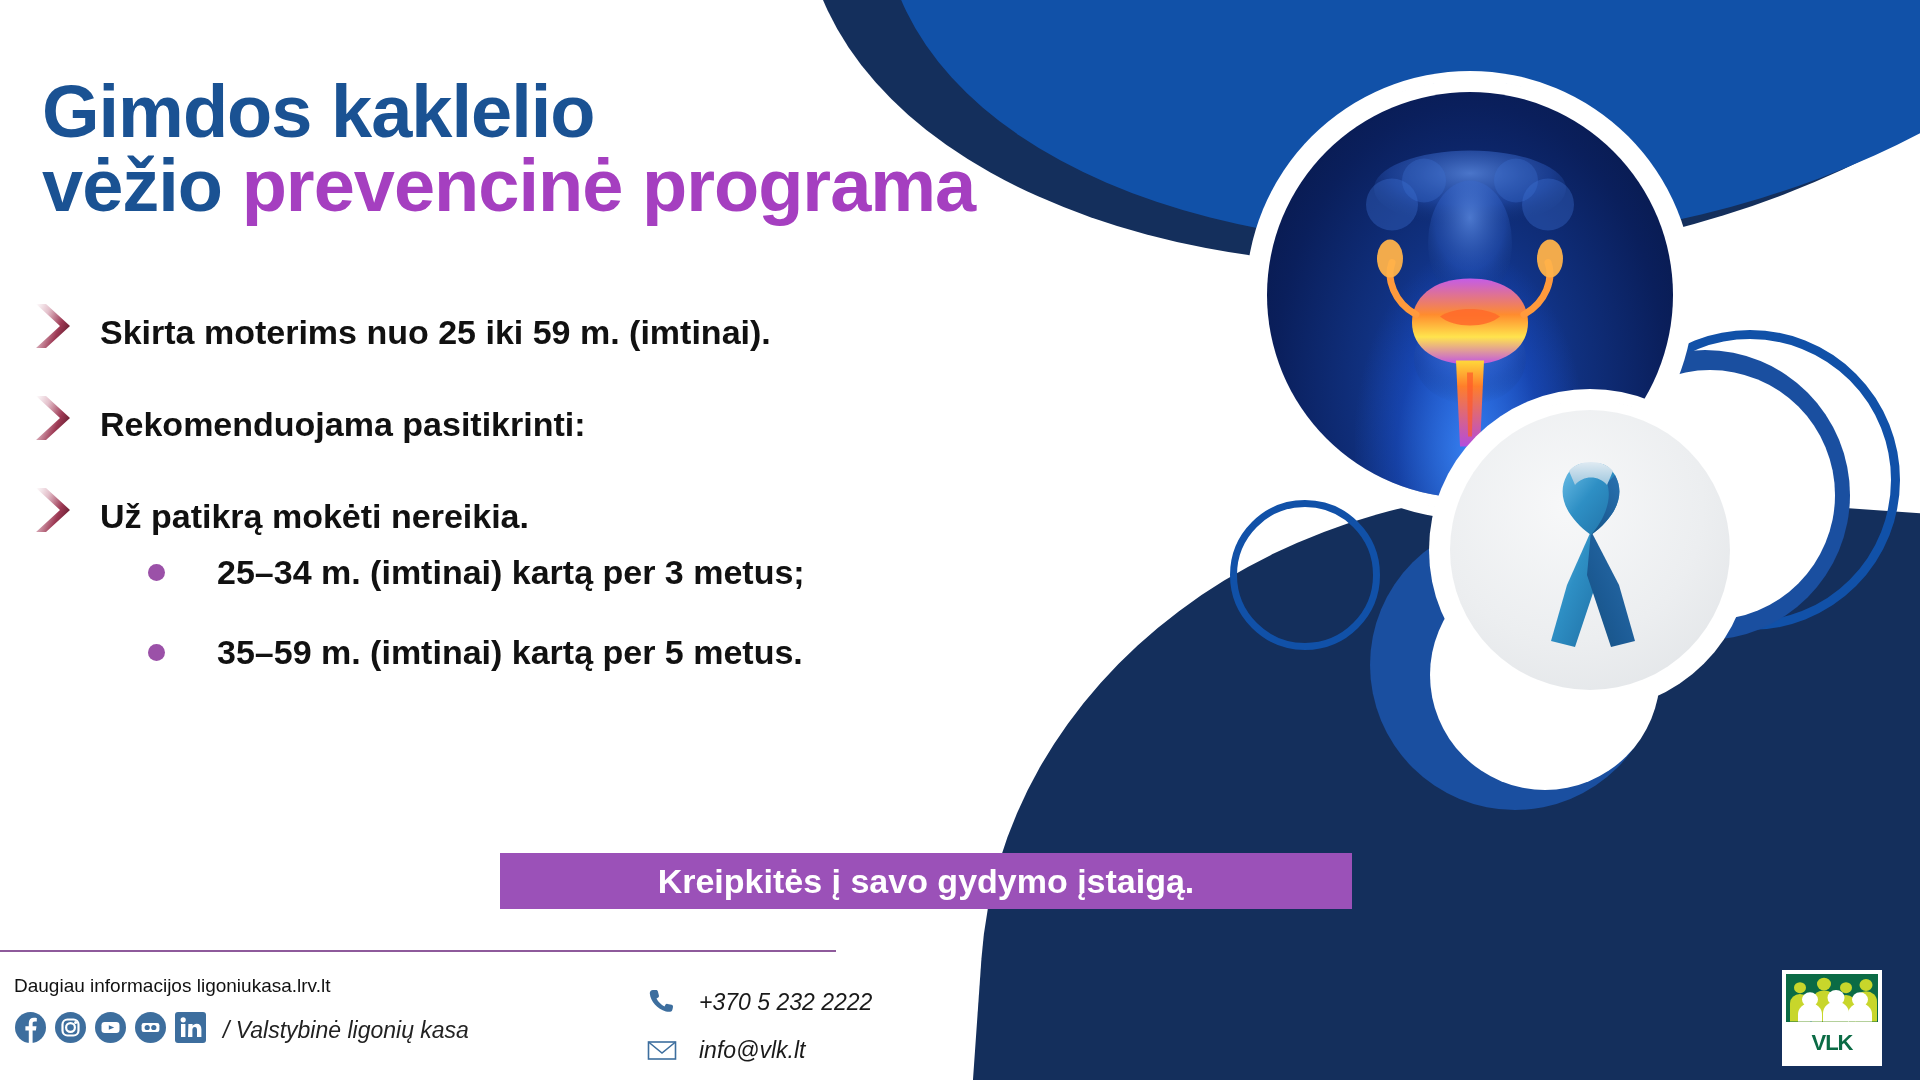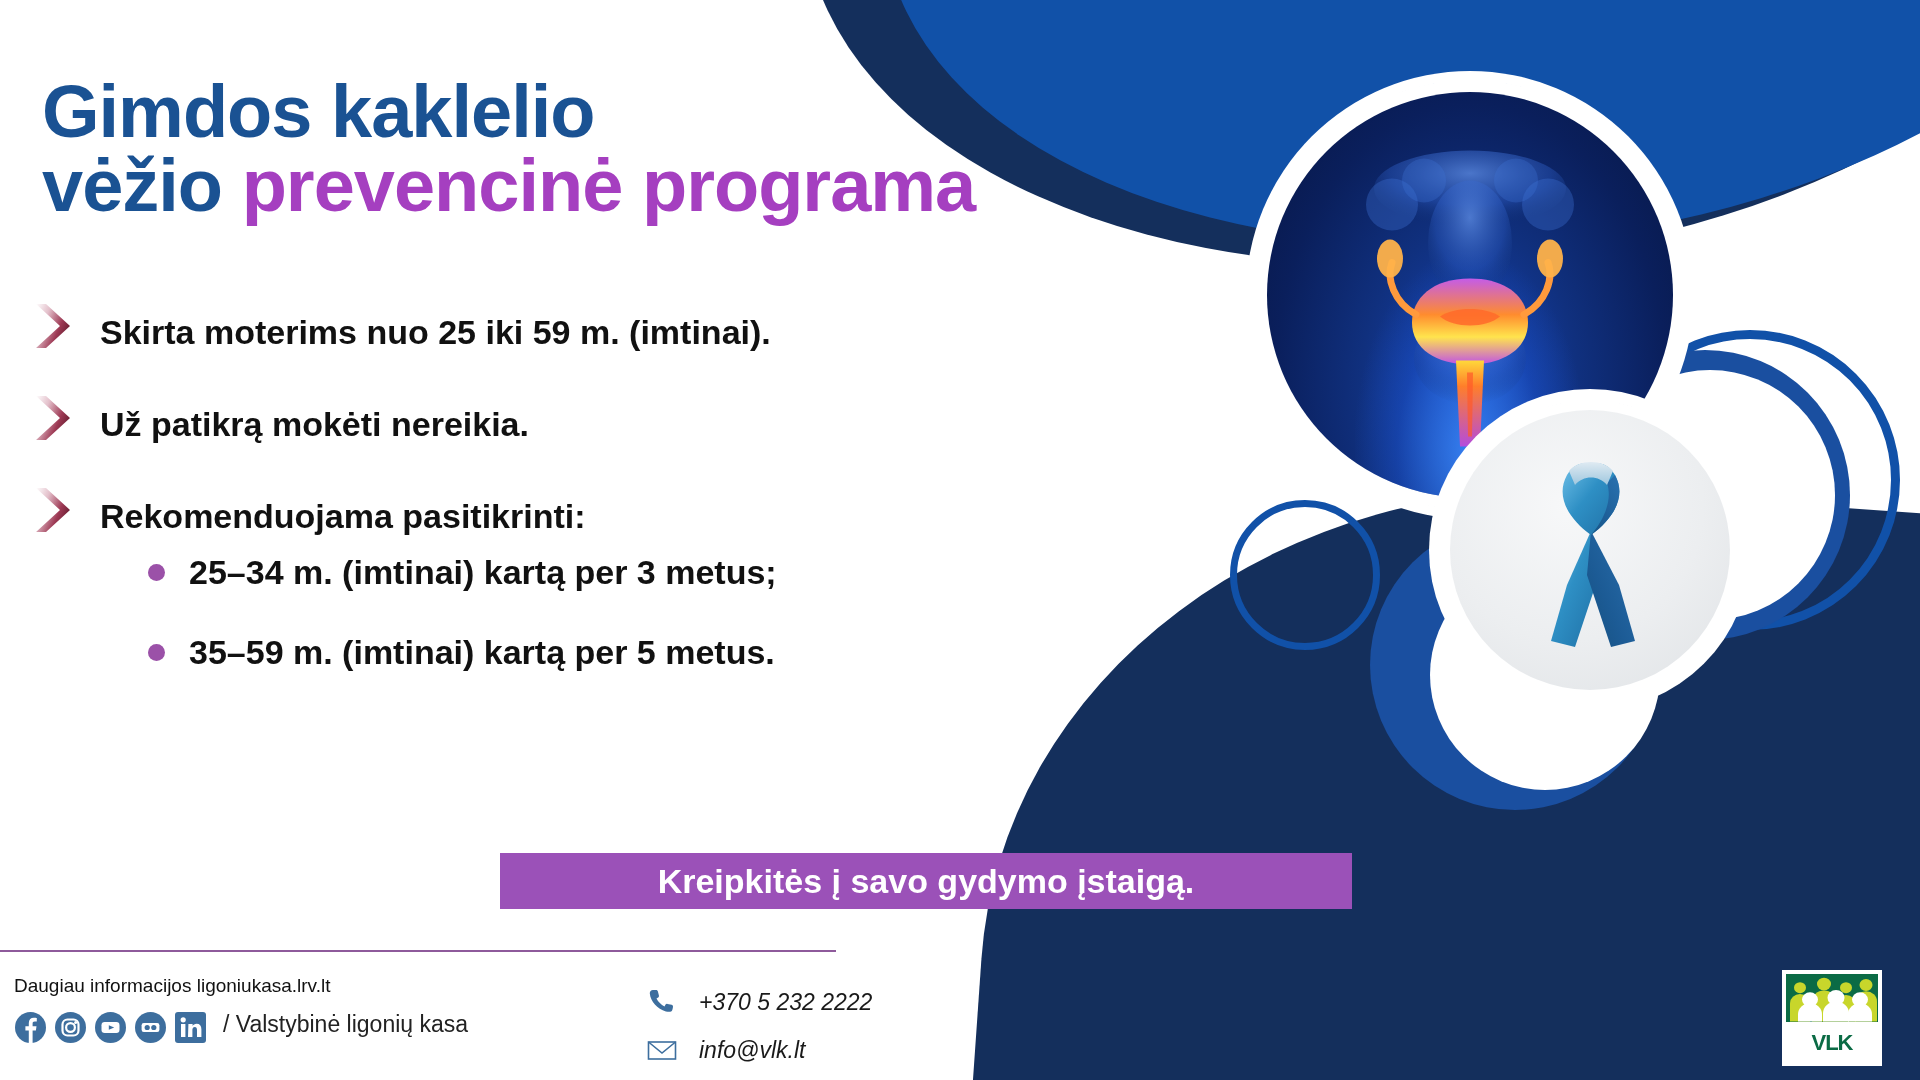--- a/index.html
+++ b/index.html
@@ -211,20 +211,21 @@
   .sdot {
     width:17px; height:17px; border-radius:50%;
     background:#9B51A8; flex:0 0 17px; margin-right:24px;
   }
   .stext {
     font-family:"Liberation Sans", sans-serif;
     font-weight:bold;
     font-size:34px;
     color:#111111;
     white-space:nowrap;
+    margin-left:28px;
   }
 
   
   .cta {
     position:absolute;
     left:500px; top:853px;
     width:852px; height:56px;
     background:#9B51B8;
     display:flex; align-items:center; justify-content:center;
     z-index:6;
@@ -244,21 +245,21 @@
     background:#8E5A9B;
     z-index:6;
   }
   .footer-left { position:absolute; left:14px; top:975px; z-index:6; }
   .fl-line1 {
     font-size:19px; color:#111; white-space:nowrap;
     font-family:"Liberation Sans", sans-serif;
   }
   .fl-line1 b { font-weight:normal; }
   .fl-line1 span.url { font-weight:normal;text-align:center; }
-  .social-row { display:flex; align-items:flex-start; margin-top:14px; }
+  .social-row { display:flex; align-items:flex-end; margin-top:14px;font-style:italic; }
   .sicon { width:33px; height:33px; margin-right:7px; flex:0 0 33px; }
   .handle {
     font-size:23px; color:#222; margin-left:9px; white-space:nowrap;
     font-family:"Liberation Sans", sans-serif;
   }
 
   .contacts { position:absolute; left:645px; top:978px; z-index:6; }
   .crow { display:flex; align-items:center; height:48px;font-style:italic; }
   .cicon { width:34px; height:34px; flex:0 0 34px; margin-right:20px; }
   .ctext {
@@ -406,45 +407,45 @@
         </linearGradient>
           </defs>
         <path d="M10 4 L34 26 L10 48 L20 48 L44 26 L20 4 Z" fill="url(#cg1)"></path>
       </svg>
       <span class="btext">Skirta moterims nuo 25 iki 59 m. (imtinai).</span>
     </div>
 
     <div class="brow">
       <svg class="chev" viewBox="0 0 52 52">
         <defs>
+            <linearGradient id="cg3" x1="0" y1="0" x2="1" y2="0.55">
+          <stop offset="0%" stop-color="#ffffff"></stop>
+              <stop offset="35%" stop-color="#e3bfca"></stop>
+          <stop offset="75%" stop-color="#9e3a55"></stop>
+              <stop offset="100%" stop-color="#6d1f33"></stop>
+        </linearGradient>
+          </defs>
+        <path d="M10 4 L34 26 L10 48 L20 48 L44 26 L20 4 Z" fill="url(#cg3)"></path>
+      </svg>
+      <span class="btext">Rekomenduojama pasitikrinti:</span>
+    </div>
+
+    <div class="brow">
+      <svg class="chev" viewBox="0 0 52 52">
+        <defs>
             <linearGradient id="cg2" x1="0" y1="0" x2="1" y2="0.55">
           <stop offset="0%" stop-color="#ffffff"></stop>
               <stop offset="35%" stop-color="#e3bfca"></stop>
           <stop offset="75%" stop-color="#9e3a55"></stop>
               <stop offset="100%" stop-color="#6d1f33"></stop>
         </linearGradient>
           </defs>
         <path d="M10 4 L34 26 L10 48 L20 48 L44 26 L20 4 Z" fill="url(#cg2)"></path>
       </svg>
       <span class="btext">Už patikrą mokėti nereikia.</span>
-    </div>
-
-    <div class="brow">
-      <svg class="chev" viewBox="0 0 52 52">
-        <defs>
-            <linearGradient id="cg3" x1="0" y1="0" x2="1" y2="0.55">
-          <stop offset="0%" stop-color="#ffffff"></stop>
-              <stop offset="35%" stop-color="#e3bfca"></stop>
-          <stop offset="75%" stop-color="#9e3a55"></stop>
-              <stop offset="100%" stop-color="#6d1f33"></stop>
-        </linearGradient>
-          </defs>
-        <path d="M10 4 L34 26 L10 48 L20 48 L44 26 L20 4 Z" fill="url(#cg3)"></path>
-      </svg>
-      <span class="btext">Rekomenduojama pasitikrinti:</span>
     </div>
   </div>
 
   <div class="subs">
     <div class="srow">
       <span class="sdot"></span>
       <span class="stext">25–34 m. (imtinai) kartą per 3 metus;</span>
     </div>
     <div class="srow">
       <span class="sdot"></span>

